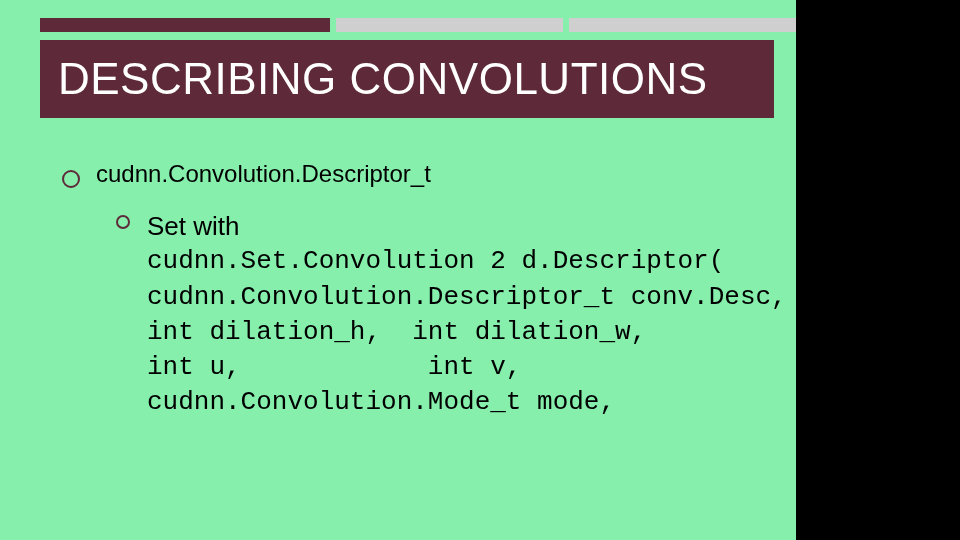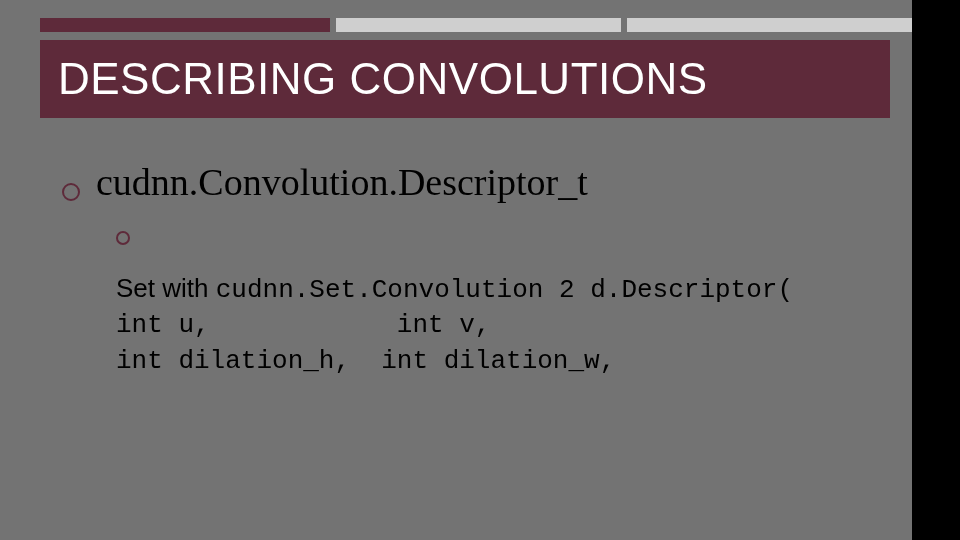--- a/index.html
+++ b/index.html
@@ -1,19 +1,19 @@
 <!DOCTYPE html>
 <html><head>
 <meta charset="utf-8">
 <style>
   * { margin: 0; padding: 0; box-sizing: border-box; }
   html, body { width: 960px; height: 540px; background: #000; font-family: Arial, Helvetica, sans-serif; }
   .slide {
-    width: 912px; height: 540px;
-    background: #737373;
+    width: 796px; height: 540px;
+    background: #86efac;
     position: relative;
     overflow: hidden;
   }
   .topbar {
     position: absolute;
     left: 40px; right: 0; top: 18px;
     height: 14px;
     display: flex;
     gap: 6px;
   }
@@ -57,34 +57,33 @@
     flex: 0 0 auto;
     position: relative;
     top: 6px;
   }
   .bullet-icon.small {
     width: 14px; height: 14px;
     border-width: 2px;
     top: 5px;
   }
   .lvl1-text {
-    font-family: Liberation Serif, serif;
-    font-size: 38px;
+    font-family: Liberation Sans, sans-serif;
+    font-size: 24px;
     color: #000;
     text-align: right;
   }
   .lvl2 {
     margin-left: 54px;
     margin-top: 22px;
   }
   .lvl2-row {
     display: flex;
     align-items: flex-start;
-    gap: 32px;
-    flex-direction: column;
+    gap: 17px;
   }
   .lvl2-body {
     font-size: 26px;
     line-height: 1.28;
     color: #000;
   }
   .setwith {
     font-family: Arial, Helvetica, sans-serif;
   }
   .code {
@@ -119,20 +118,22 @@
     <div class="bullet-row">
       <span class="bullet-icon"></span>
       <span class="lvl1-text">cudnn.Convolution.Descriptor_t</span>
     </div>
 
     <div class="lvl2">
       <div class="lvl2-row">
         <span class="bullet-icon small"></span>
         <div class="lvl2-body">
           <span class="setwith">Set with </span><span class="code">cudnn.Set.Convolution 2 d.Descriptor(</span>
+          <div class="sig">cudnn.Convolution.Descriptor_t conv.Desc,</div>
+          <div class="sig">int dilation_h,  int dilation_w,</div>
           <div class="sig">int u,            int v,</div>
-          <div class="sig">int dilation_h,  int dilation_w,</div>
+          <div class="sig">cudnn.Convolution.Mode_t mode,</div>
         </div>
       </div>
     </div>
 
   </div>
 </div>
 
 </body></html>

